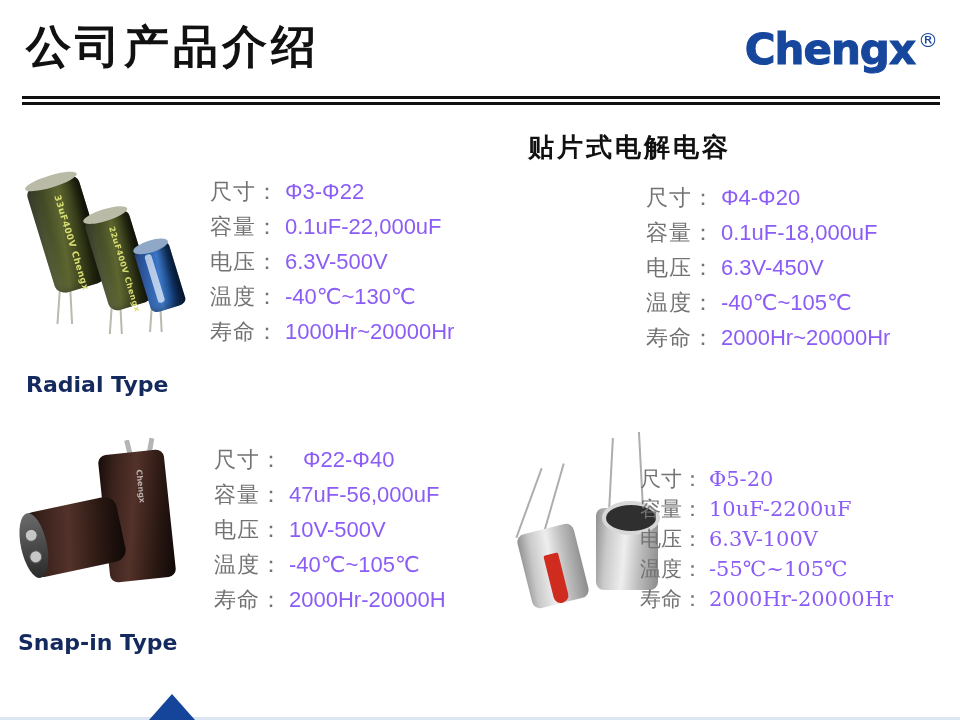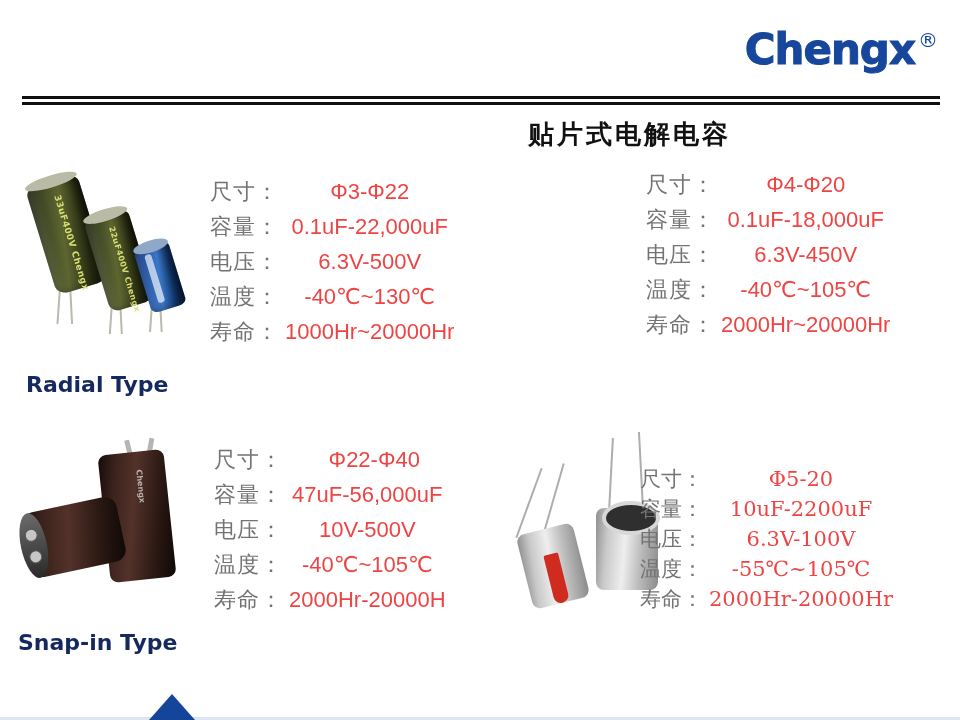--- a/index.html
+++ b/index.html
@@ -65,21 +65,21 @@
     position: absolute;
     left: 0; width: 100%;
     background: #101010;
   }
   #header-rule .rule-a { top: 0px; height: 3px; }
   #header-rule .rule-b { top: 6px; height: 3px; }
 
   
   .product-block { position: absolute; }
   #block-radial { left: 18px;  top: 126px; width: 470px; height: 250px; }
-  #block-smd    { left: 498px; top: 119px; width: 460px; height: 250px; text-decoration: underline; }
+  #block-smd    { left: 498px; top: 132px; width: 460px; height: 250px; text-decoration: underline; }
   #block-snapin { left: 18px;  top: 392px; width: 470px; height: 250px; }
   #block-polymer{ left: 498px; top: 392px; width: 460px; height: 250px; }
 
   .block-title {
     position: absolute;
     top: 0; left: 0;
     font-size: 26px;
     font-weight: 700;
     color: #111111;
     letter-spacing: 3px;
@@ -105,25 +105,24 @@
   .spec-label {
     font-size: 22px;
     color: #737373;
     font-family: "DejaVu Serif", "Liberation Serif", serif;
     letter-spacing: 1px;
     padding-right: 6px !important;
     line-height: 35px;
   }
   .spec-value {
     font-size: 22px;
-    color: #ef4444;
+    color: #8b5cf6;
     font-family: "Liberation Sans", "DejaVu Sans", sans-serif;
     font-weight: 500;
     line-height: 35px;
-    text-align: center;
   }
   
   .serif-spec .spec-label,
   .serif-spec .spec-value {
     font-family: "DejaVu Serif", "Liberation Serif", serif;
     font-size: 21px;
     line-height: 30px;
     letter-spacing: 0px;
   }
 
@@ -300,20 +299,21 @@
     position: absolute;
     left: 0; bottom: 0;
     width: 960px; height: 3px;
     background: #dbe6f2;
   }
 </style>
 </head>
 <body>
 
 <div id="slide-header">
+  <div id="page-title">公司产品介绍</div>
 
   <div id="brand-logo">
     <span id="brand-wordmark">Chengx</span>
     <span id="brand-reg">®</span>
   </div>
 
   <div id="header-rule">
     <div class="rule-a"></div>
     <div class="rule-b"></div>
   </div>

